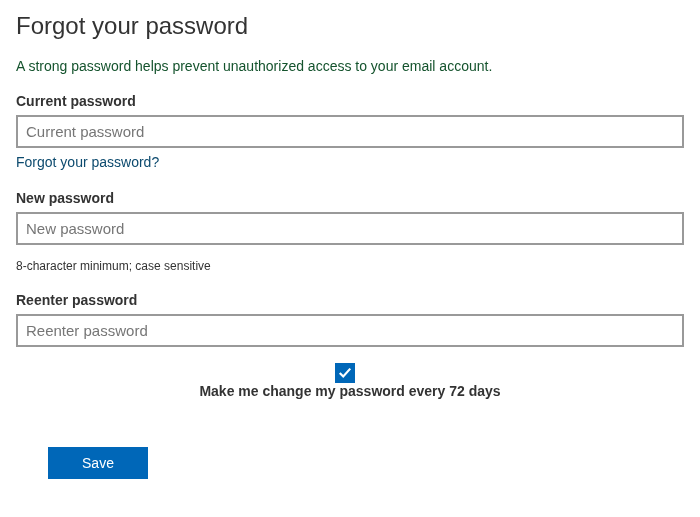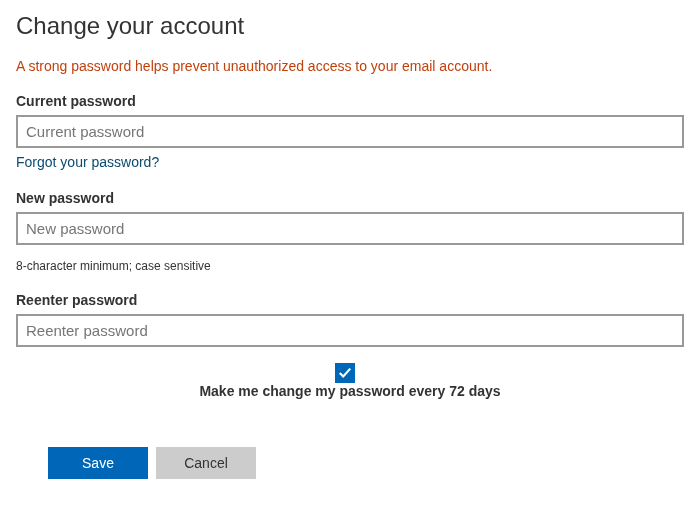--- a/index.html
+++ b/index.html
@@ -15,21 +15,21 @@
       color: #333;
     }
     .page-title {
       font-size: 24px;
       font-weight: 400;
       color: #333;
       margin-bottom: 18px;
     }
     .description {
       font-size: 14px;
-      color: #c2410c;
+      color: #14532d;
       margin-bottom: 18px;
     }
     .field-group {
       margin-bottom: 14px;
       margin-top: 19px;
     }
     .field-label {
       font-size: 14px;
       font-weight: 600;
       color: #333;
@@ -109,21 +109,21 @@
       color: #fff;
     }
     .btn-secondary {
       background: #ccc;
       color: #333;
     }
   </style>
 </head>
 <body>
 
-<h1 class="page-title">Change your account</h1>
+<h1 class="page-title">Forgot your password</h1>
 
 <p class="description">A strong password helps prevent unauthorized access to your email account.</p>
 
 <div class="field-group">
   <label class="field-label">Current password</label>
   <input type="password" class="text-input" placeholder="Current password" style="">
   <a href="#" class="link">Forgot your password?</a>
 </div>
 
 <div class="field-group">
@@ -142,14 +142,13 @@
   <span class="checkbox-box">
     <svg viewBox="0 0 16 16">
         <polyline points="2,8 6,12 14,3"></polyline>
       </svg>
   </span>
   <span class="checkbox-label">Make me change my password every 72 days</span>
 </div>
 
 <div class="button-row">
   <button class="btn btn-primary">Save</button>
-  <button class="btn btn-secondary">Cancel</button>
 </div>
 
 </body></html>

